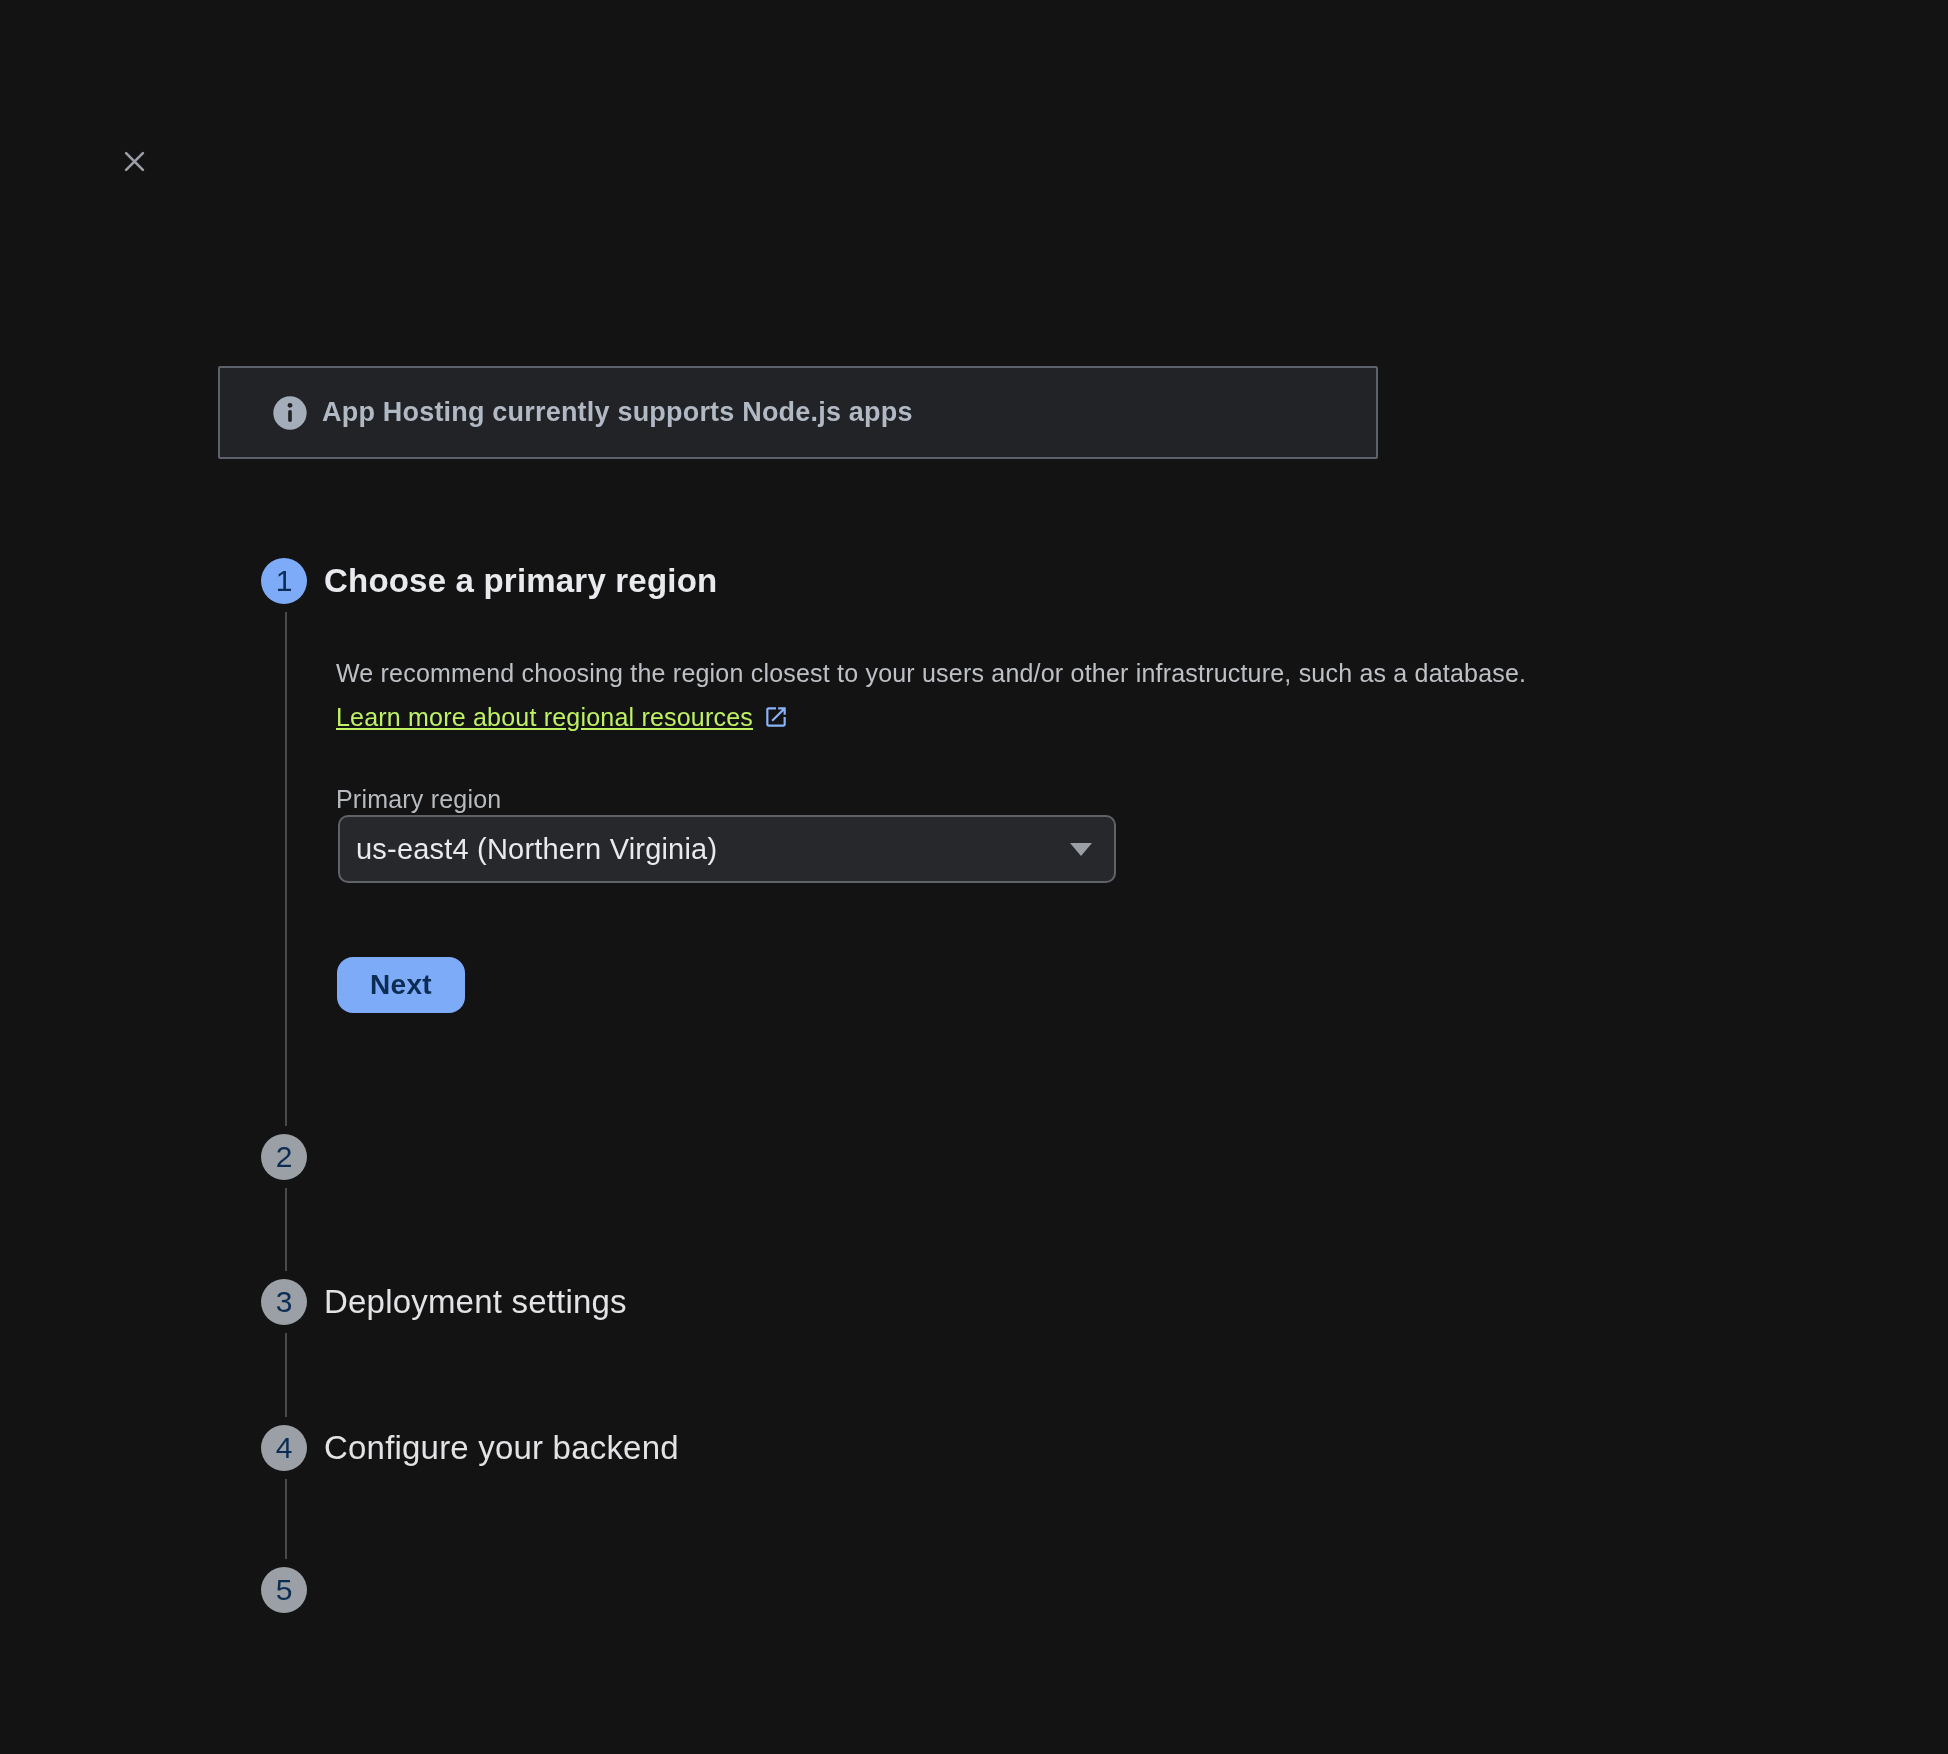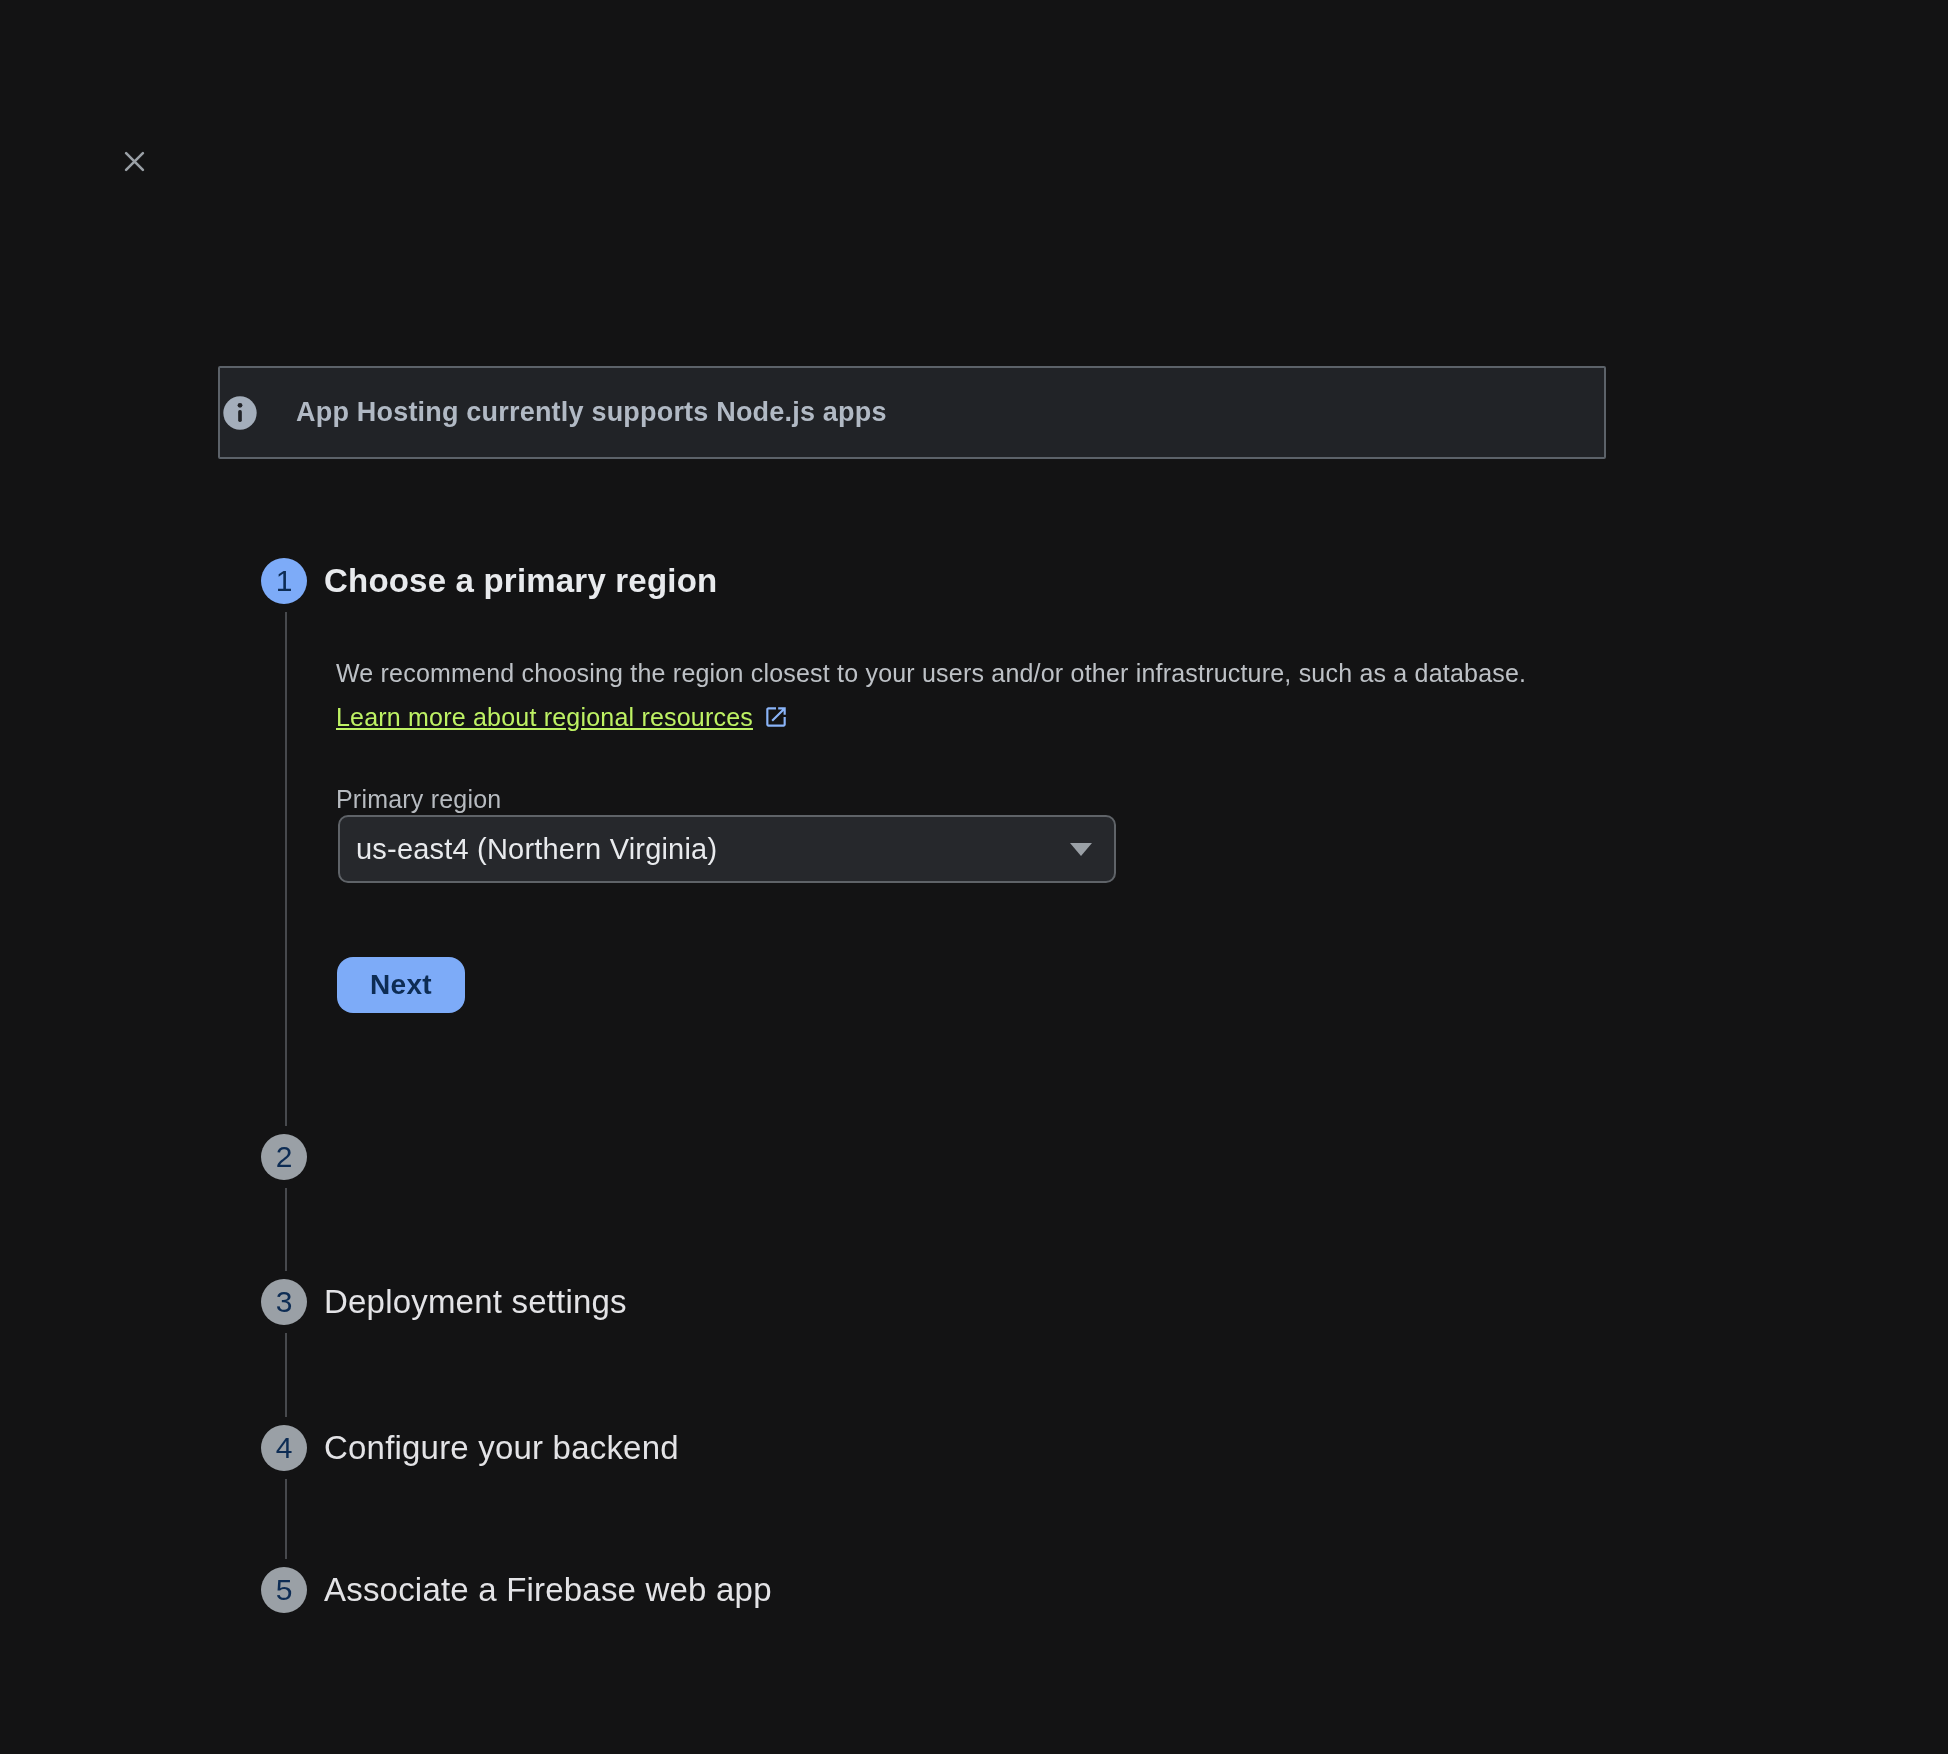--- a/index.html
+++ b/index.html
@@ -31,27 +31,28 @@
     font-weight: 500;
     letter-spacing: 0.2px;
     color: #e8eaed;
     line-height: 56px;
   }
 
   
   .banner {
     position: absolute;
     left: 218px; top: 366px;
-    width: 1388px; height: 93px;
+    width: 1160px; height: 93px;
     background: #212327;
     border: 2px solid #5c6269;
     border-radius: 2px;
     display: flex;
     align-items: center;
-    gap: 36px;
+    padding-left: 50px;
+    gap: 12px;
   }
   .banner-text {
     font-size: 27px;
     font-weight: 700;
     letter-spacing: 0.2px;
     color: #b1b9c4;
   }
 
   
   .step-row {
@@ -198,21 +199,20 @@
     <div class="step-title">Deployment settings</div>
   </div>
 
   <div class="step-row" style="top:1425px">
     <div class="step-circle inactive">4</div>
     <div class="step-title">Configure your backend</div>
   </div>
 
   <div class="step-row" style="top:1567px">
     <div class="step-circle inactive">5</div>
-    <div class="step-title">Associate a Firebase web app</div>
   </div>
 
   <p class="step1-desc"><span>We recommend choosing the region closest to your users and/or other infrastructure, such as a database.</span>
     <a class="learn-link"><span>Learn more about regional resources</span><span class="ext-icon" style="display:inline-block"><svg width="26" height="26" viewBox="0 0 24 24" fill="#8ab4f8">
             <path d="M19 19H5V5h7V3H5c-1.1 0-2 .9-2 2v14c0 1.1.9 2 2 2h14c1.1 0 2-.9 2-2v-7h-2v7zM14 3v2h3.59l-9.83 9.83 1.41 1.41L19 6.41V10h2V3h-7z"></path>
           </svg></span></a>
   </p>
 
   <div class="field-label">Primary region</div>
 

